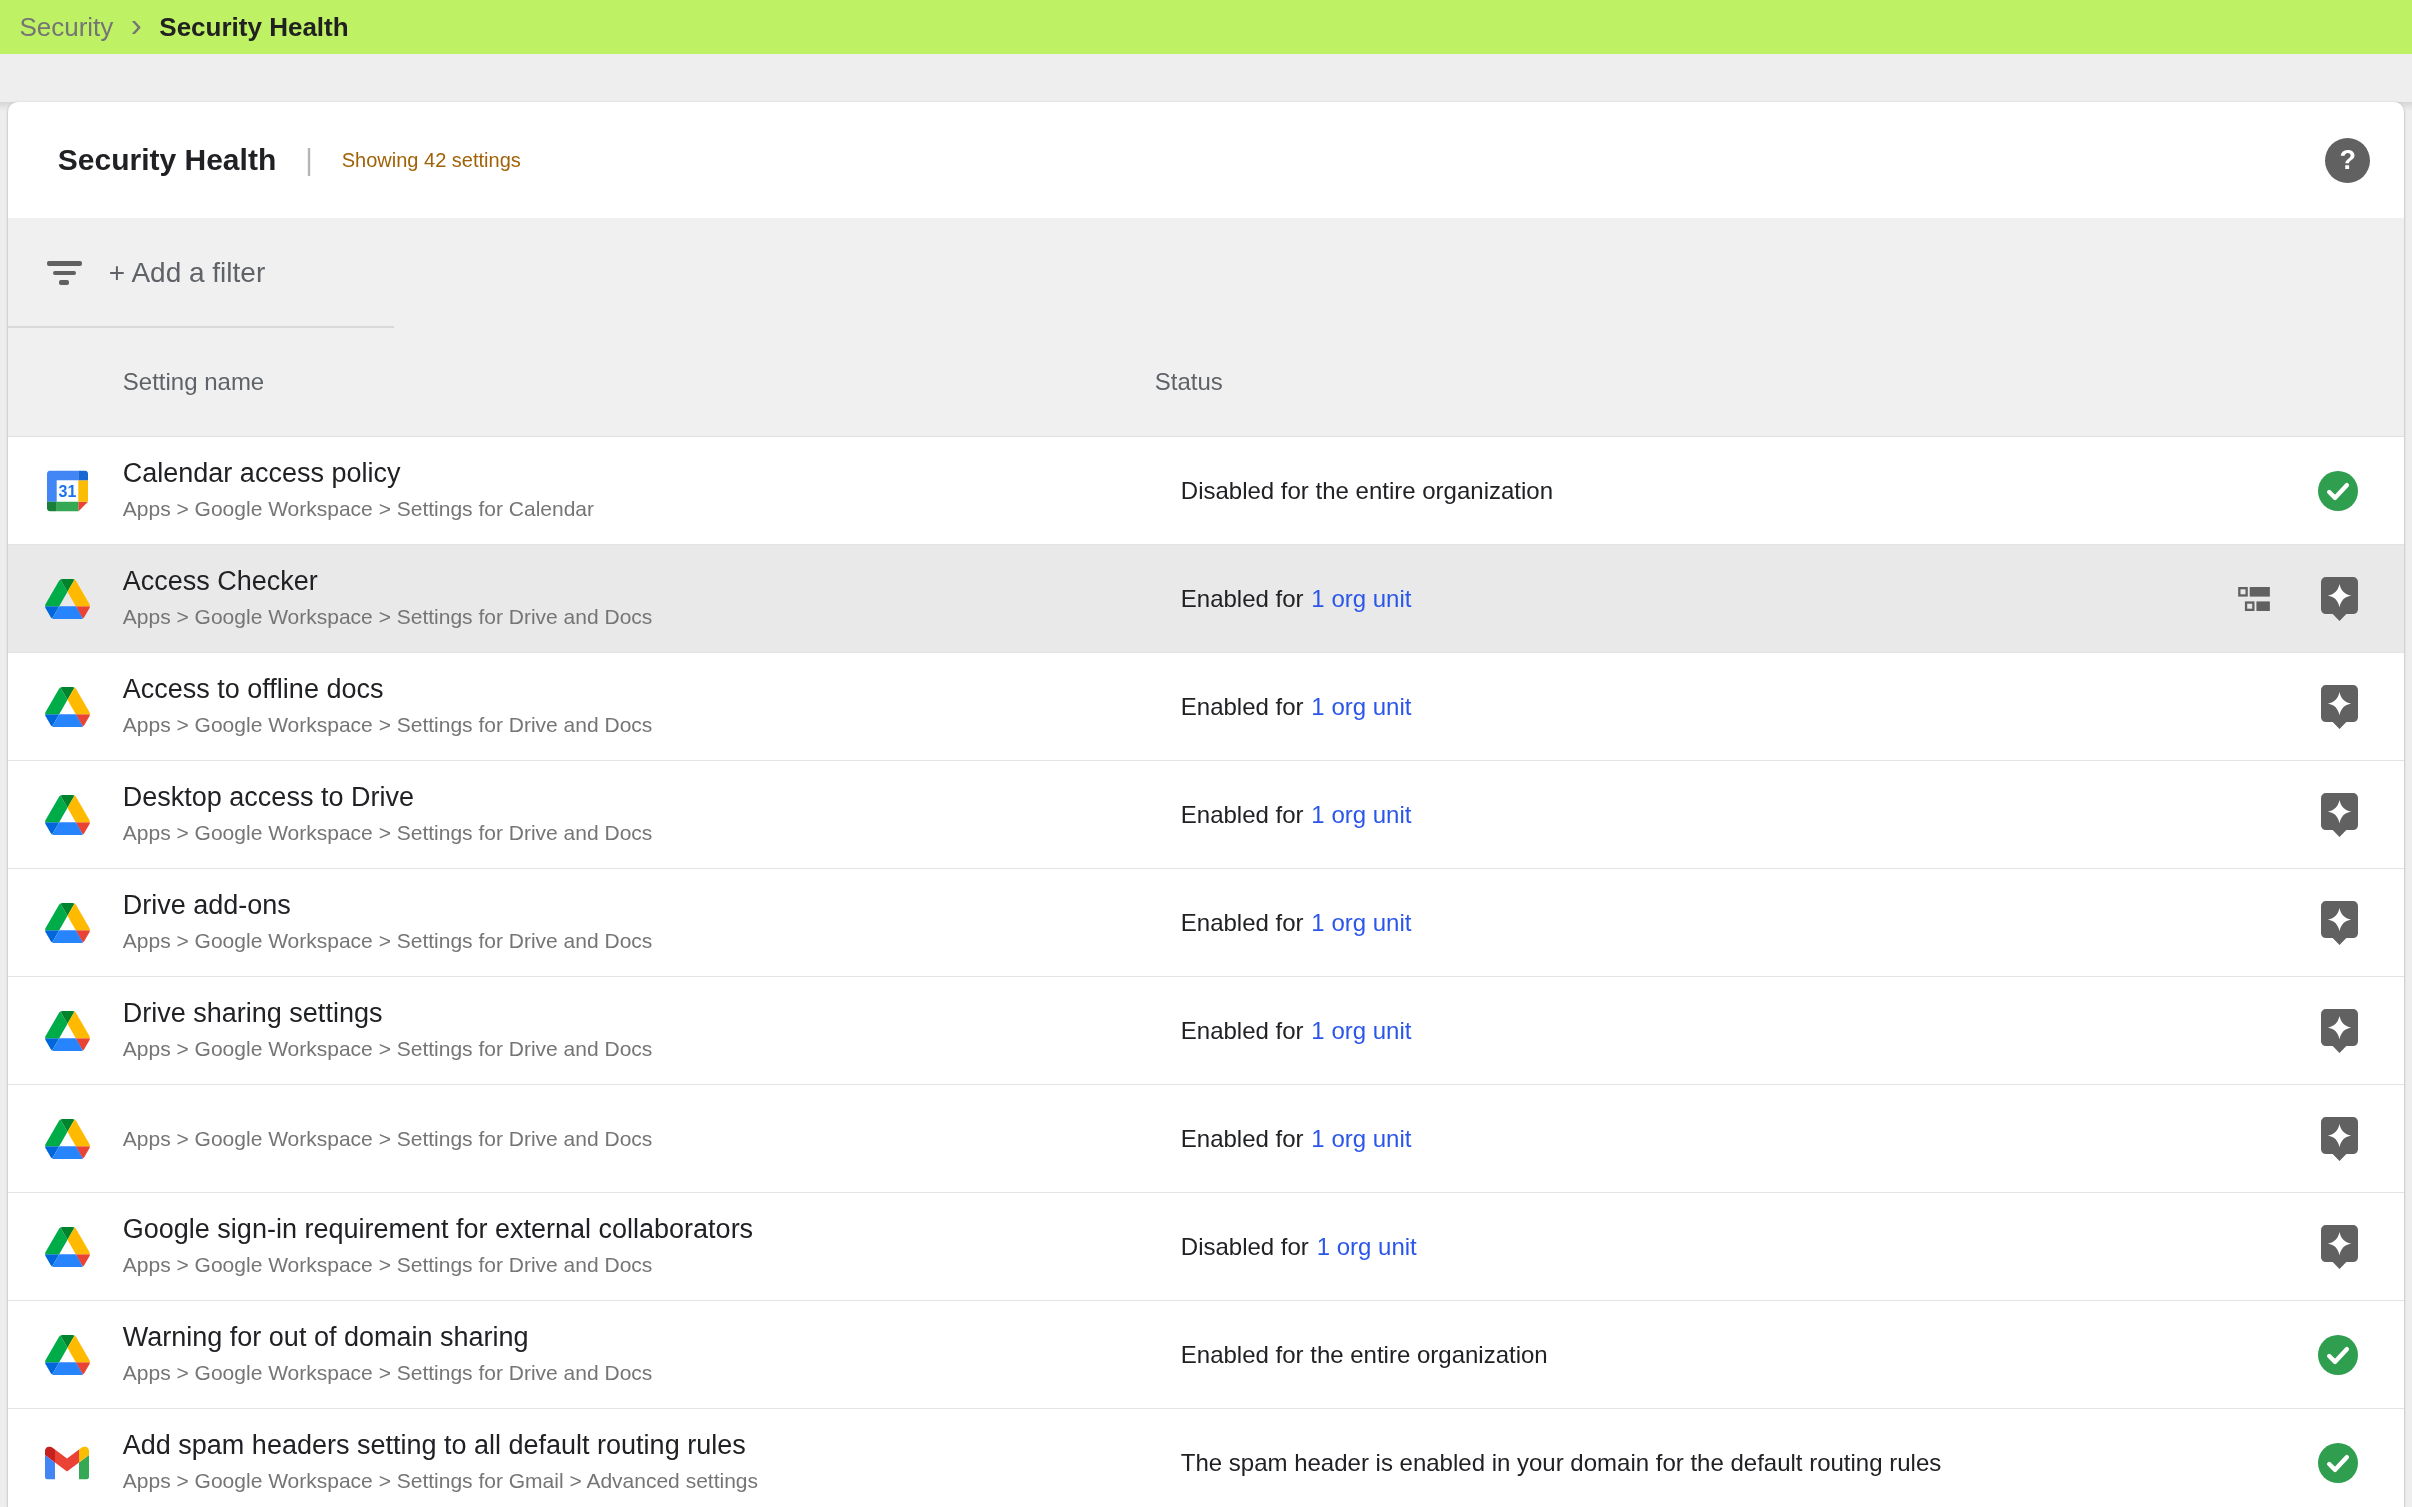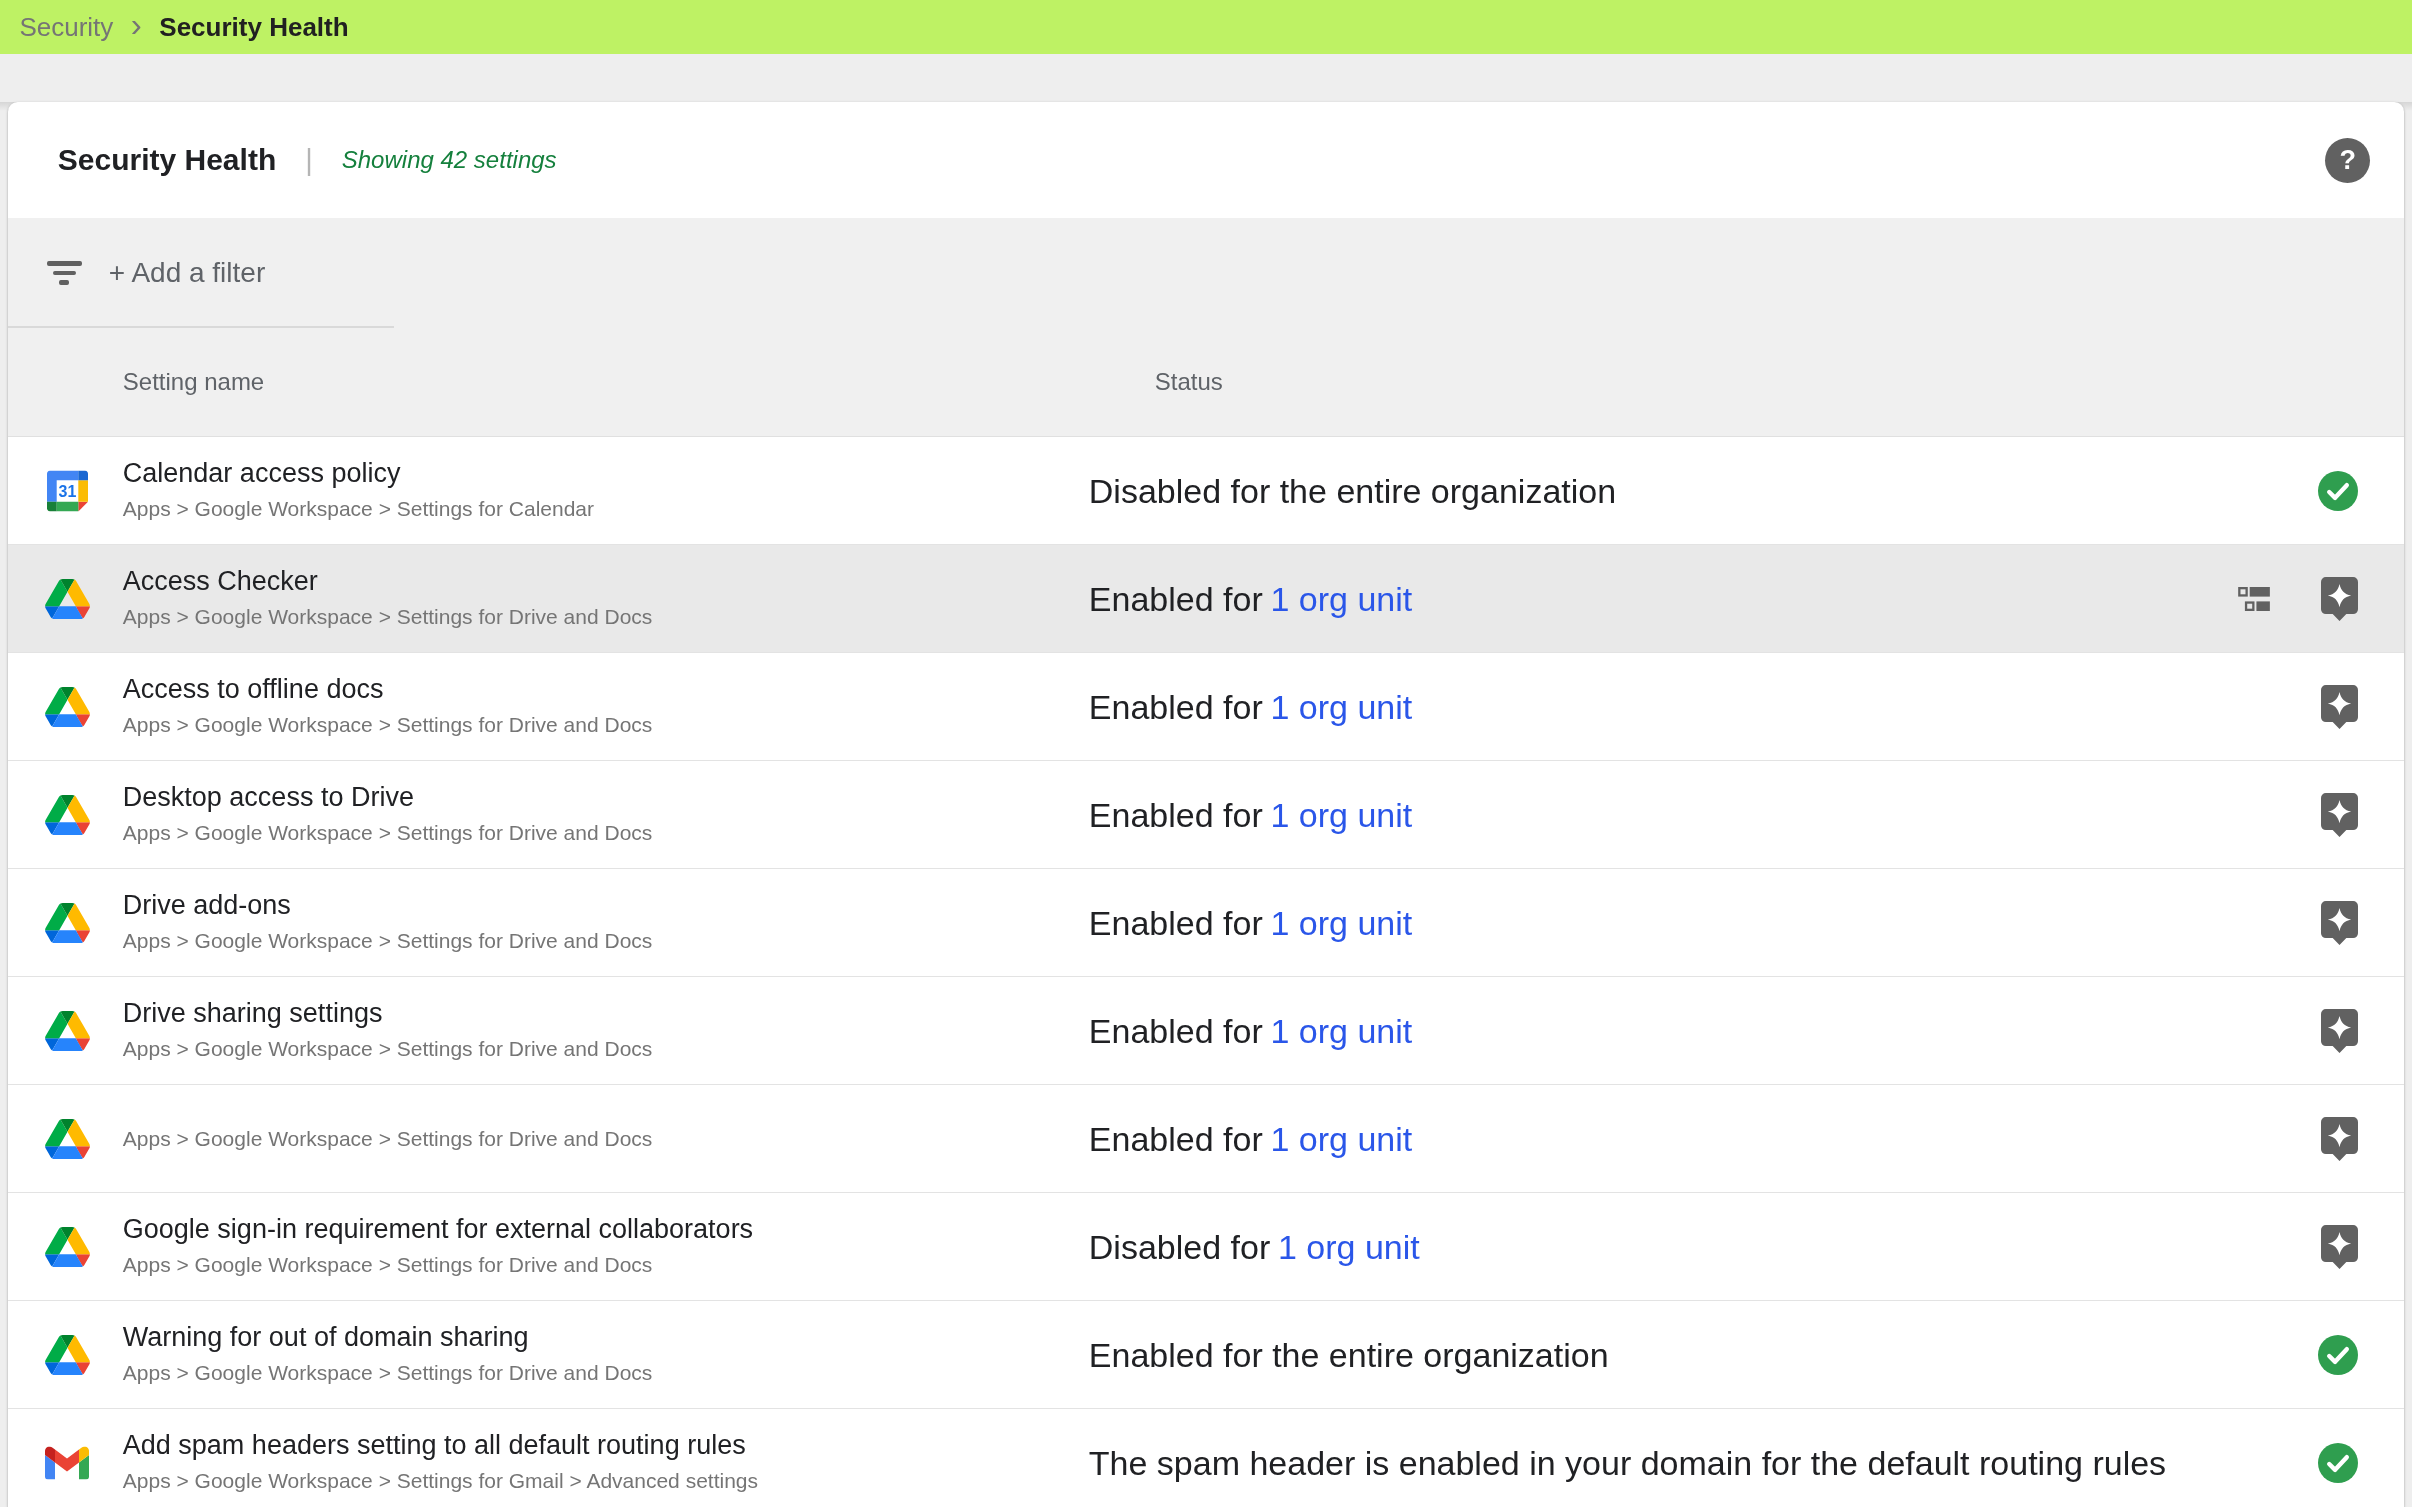--- a/index.html
+++ b/index.html
@@ -18,21 +18,21 @@
   .band::before { content:""; position:absolute; top:0; left:0; right:0; height:8.7px;
     background:linear-gradient(rgba(0,0,0,0.10), rgba(0,0,0,0)); }
   .card { position:relative; margin:48px 7.8px 0 7.8px; height:1406px; background:#ffffff;
     border-radius:9.7px 9.7px 0 0; overflow:hidden;
     box-shadow:0 1px 1.9px rgba(0,0,0,0.25), 0 1px 3.9px rgba(0,0,0,0.12); }
 
   
   .card-header { height:116px; display:flex; align-items:center; padding:0 34px 0 50px; }
   .card-title { font-size:30px; font-weight:700; color:#202124; }
   .card-sep { font-size:29px; color:#b5b5b5; margin:0 29px; font-weight:400; }
-  .card-sub { font-size:24px; color:#15803d;font-style:italic; }
+  .card-sub { font-size:20px; color:#a16207; }
   .help-btn { margin-left:auto; width:45px; height:45px; border-radius:50%;
     background:#616161; color:#ffffff; font-size:27px; font-weight:700;
     display:flex; align-items:center; justify-content:center; cursor:pointer; }
 
   
   .gray-section { background:#f0f0f0; }
   .filter-row { height:110px; position:relative; display:flex; align-items:center; }
   .filter-icon { margin-left:39px; width:35px; display:flex; flex-direction:column;
     align-items:center; gap:4.9px; }
   .filter-icon span { display:block; height:4.9px; border-radius:1.9px; background:#616161; }
@@ -48,22 +48,22 @@
   .info-btn { position:absolute; left:1253px; top:50%; transform:translateY(-50%); cursor:pointer; }
 
   
   .row { height:108px; position:relative; border-bottom:1.9px solid #e3e3e3; cursor:pointer; }
   .row.highlighted { background:var(--highlight-row, #e9e9e9); }
   .row-icon { position:absolute; left:35px; top:50%; transform:translateY(-50%);
     width:49px; display:flex; justify-content:center; }
   .row-text { position:absolute; left:115px; top:50%; transform:translateY(-50%); }
   .row-name { font-size:27px; color:#202124; line-height:36px; }
   .row-path { font-size:21px; color:#757575; line-height:36px; }
-  .row-status { position:absolute; left:1081px; top:50%; transform:translateY(-50%);
-    font-size:34px; color:#202124; white-space:nowrap; }
+  .row-status { position:absolute; left:1173px; top:50%; transform:translateY(-50%);
+    font-size:24px; color:#202124; white-space:nowrap; }
   .status-link { color:var(--link-blue, #2a56e9); margin-left:7.8px; cursor:pointer; }
   .row-trailing { position:absolute; right:46px; top:50%; transform:translateY(-50%);
     display:flex; align-items:center; gap:50px; }
 </style>
 </head>
 <body>
 
 <div class="crumb-bar">
   <span class="crumb-parent">Security</span>
   <span class="crumb-chevron">›</span>

